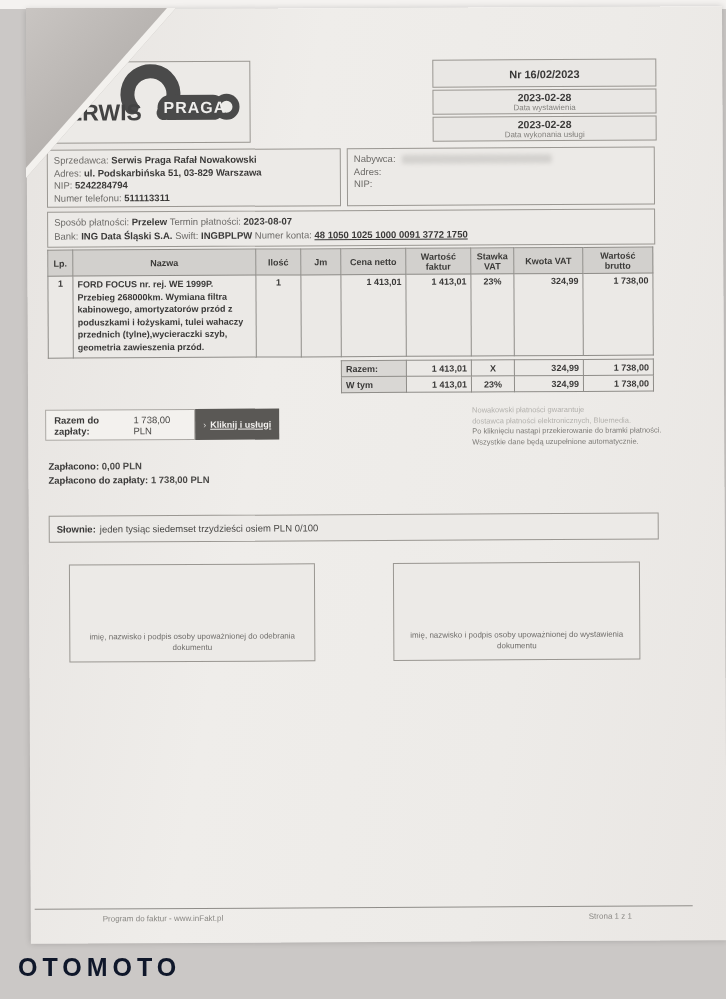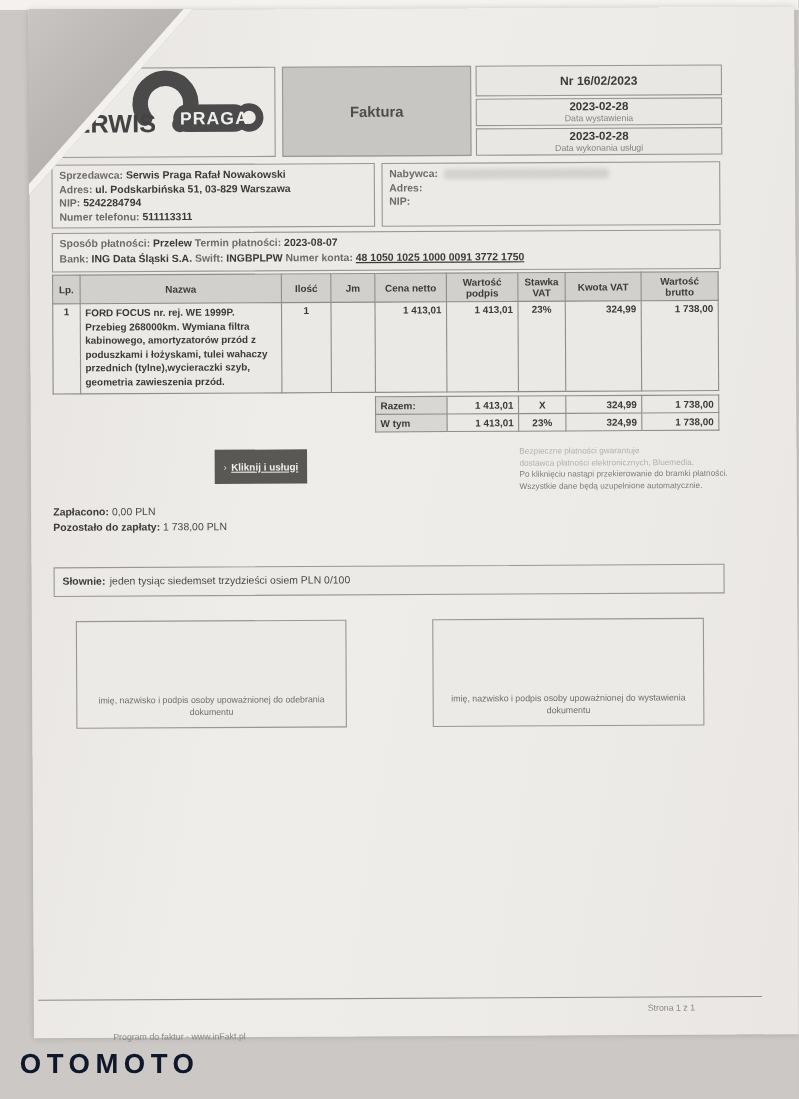--- a/index.html
+++ b/index.html
@@ -22,21 +22,21 @@
     background:linear-gradient(135deg,#c9c5c2 0%,#b3afac 60%,#a8a4a1 100%);
     clip-path:polygon(0 0,100% 0,0 100%);
     z-index:5;
   }
   .fold-edge{
     position:absolute;left:26px;top:8px;width:150px;height:170px;
     clip-path:polygon(100% 0,94% 0,0 94%,0 100%);
     background:#f3f1ee;z-index:6;
   }
   .box{position:absolute;border:1px solid #9a9792;box-sizing:border-box;}
-  .label{color:#6d6b68;font-weight:bold;}
+  .label{color:#6d6b68;}
   .val{color:#3a3938;font-weight:bold;}
 
   
   .logo-box{left:20px;top:52px;width:204px;height:82px;background:#eceae7;}
   .faktura-box{left:230px;top:52px;width:172px;height:82px;background:#c8c6c3;
     display:flex;align-items:center;justify-content:center;
     font-size:13.5px;font-weight:bold;color:#4e4d4b;}
   .meta{position:absolute;left:406px;top:52px;width:224px;}
   .meta .box{position:relative;left:0;width:224px;background:#e9e7e4;margin-bottom:2px;
     text-align:center;box-sizing:border-box;}
@@ -74,33 +74,33 @@
     display:flex;align-items:center;padding:0 8px;font-size:9.5px;}
   .pay-btn{position:absolute;left:167px;top:400px;width:84px;height:31px;background:#58565302;box-sizing:border-box;
     background:#5a5855;display:flex;align-items:center;justify-content:center;cursor:pointer;}
   .pay-btn .arr{color:#d8d6d3;font-size:9px;margin-right:4px;}
   .pay-btn .txt{color:#f2f0ee;font-size:9px;font-weight:bold;text-decoration:underline;}
   .fineprint{position:absolute;left:444px;top:398px;width:206px;font-size:7.5px;line-height:10.5px;}
   .fineprint .faint{color:#b3b1ad;}
   .fineprint .less{color:#7e7c78;}
 
   .paid-lines{position:absolute;left:20px;top:450px;font-size:9.5px;line-height:14px;}
-  .paid-lines .plain{color:#4a4947;font-weight:normal;}
+  .paid-lines .plain{color:#4a4947;font-weight:bold;}
 
   .words-box{left:20px;top:506px;width:610px;height:27px;background:#eceae7;display:flex;align-items:center;padding:0 7px;font-size:9.5px;}
 
   
   .sig-box{top:555px;width:246px;height:98px;background:#eceae7;display:flex;align-items:flex-end;justify-content:center;}
   .sig-box .cap{font-size:8px;color:#6f6d6a;text-align:center;line-height:10.5px;width:88%;margin-bottom:8px;}
   .sig-left{left:40px;}
   .sig-right{left:364px;width:247px;}
 
   
   .foot-rule{position:absolute;left:4px;top:899px;width:658px;border-top:1px solid #8f8d89;}
-  .foot-left{position:absolute;left:24px;top:929px;font-size:8px;color:#8a8884;padding-left:48px;}
+  .foot-left{position:absolute;left:24px;top:905px;font-size:8px;color:#8a8884;padding-left:48px;}
   .foot-right{position:absolute;left:558px;top:905px;font-size:8px;color:#8a8884;}
 
   .watermark{position:absolute;left:18px;top:953px;font-size:25px;font-weight:800;color:#0f172a;letter-spacing:5px;z-index:10;}
 
   .pen-mark{position:absolute;left:66px;top:47px;width:9px;height:13px;background:#26269a;
     border-radius:60% 40% 55% 45%;transform:rotate(18deg);opacity:.9;}
   .pen-mark:after{content:"";position:absolute;left:3px;top:10px;width:3px;height:6px;background:#26269a;transform:rotate(-25deg);}
 </style>
 </head>
 <body>
@@ -114,21 +114,20 @@
       <circle cx="103" cy="32" r="23" fill="none" stroke="#4a4a4a" stroke-width="14" stroke-dasharray="108 37" stroke-linecap="round" transform="rotate(145 103 32)"></circle>
       <rect x="110" y="33" width="68" height="25" rx="12.5" fill="#4a4a4a"></rect>
       <circle cx="179" cy="45" r="13" fill="#4a4a4a"></circle>
       <circle cx="179" cy="45" r="6" fill="#ecebe8"></circle>
       <text x="4" y="58" font-size="23" font-weight="bold" fill="#434343" font-family="Liberation Sans, DejaVu Sans, sans-serif">SERWIS</text>
       <text x="116" y="51" font-size="16" font-weight="bold" fill="#efeeec" letter-spacing="1" font-family="Liberation Sans, DejaVu Sans, sans-serif">PRAGA</text>
     </svg>
   </div>
   <div class="pen-mark"></div>
 
-  <div class="box faktura-box">Faktura</div>
 
   <div class="meta">
     <div class="box meta-nr">Nr 16/02/2023</div>
     <div class="box meta-date">
       <div class="d">2023-02-28</div>
       <div class="l">Data wystawienia</div>
     </div>
     <div class="box meta-date">
       <div class="d">2023-02-28</div>
       <div class="l">Data wykonania usługi</div>
@@ -181,21 +180,21 @@
         <col style="width:69px">
         <col style="width:70px">
     </colgroup>
     <tbody>
         <tr>
       <th>Lp.</th>
       <th>Nazwa</th>
       <th>Ilość</th>
       <th>Jm</th>
       <th>Cena netto</th>
-      <th>Wartość podpis</th>
+      <th>Wartość faktur</th>
       <th>Stawka VAT</th>
       <th>Kwota VAT</th>
       <th>Wartość brutto</th>
     </tr>
     <tr style="height:82px">
       <td class="ctr">1</td>
       <td class="name-cell">FORD FOCUS nr. rej. WE 1999P. Przebieg 268000km. Wymiana filtra kabinowego, amortyzatorów przód z poduszkami i łożyskami, tulei wahaczy przednich (tylne),wycieraczki szyb, geometria zawieszenia przód.</td>
       <td class="ctr">1</td>
       <td></td>
       <td class="num">1 413,01</td>
@@ -226,36 +225,40 @@
     <tr>
       <td class="lbl">W tym</td>
       <td class="num">1 413,01</td>
       <td class="ctr">23%</td>
       <td class="num">324,99</td>
       <td class="num">1 738,00</td>
     </tr>
   </tbody>
     </table>
 
+  <div class="box due-box">
+    <span class="val" style="margin-right:4px">Razem do zapłaty:</span>
+    <span style="color:#4a4947">1 738,00 PLN</span>
+  </div>
   <div class="pay-btn">
     <span class="arr">›</span>
     <span class="txt">Kliknij i usługi</span>
   </div>
 
   <div class="fineprint">
-    <div class="faint">Bezpieczne płatności gwarantuje</div>
+    <div class="faint">Nowakowski płatności gwarantuje</div>
     <div class="faint">dostawca płatności elektronicznych, Bluemedia.</div>
     <div class="less">Po kliknięciu nastąpi przekierowanie do bramki płatności.</div>
     <div class="less">Wszystkie dane będą uzupełnione automatycznie.</div>
   </div>
 
   <div class="paid-lines">
     <div><span class="val">Zapłacono:</span>
       <span class="plain">0,00 PLN</span></div>
-    <div><span class="val">Pozostało do zapłaty:</span>
+    <div><span class="val">Zapłacono do zapłaty:</span>
       <span class="plain">1 738,00 PLN</span></div>
   </div>
 
   <div class="box words-box">
     <span class="val" style="margin-right:4px">Słownie:</span>
     <span style="color:#4a4947">jeden tysiąc siedemset trzydzieści osiem PLN 0/100</span>
   </div>
 
   <div class="box sig-box sig-left">
     <div class="cap">imię, nazwisko i podpis osoby upoważnionej do odebrania dokumentu</div>

